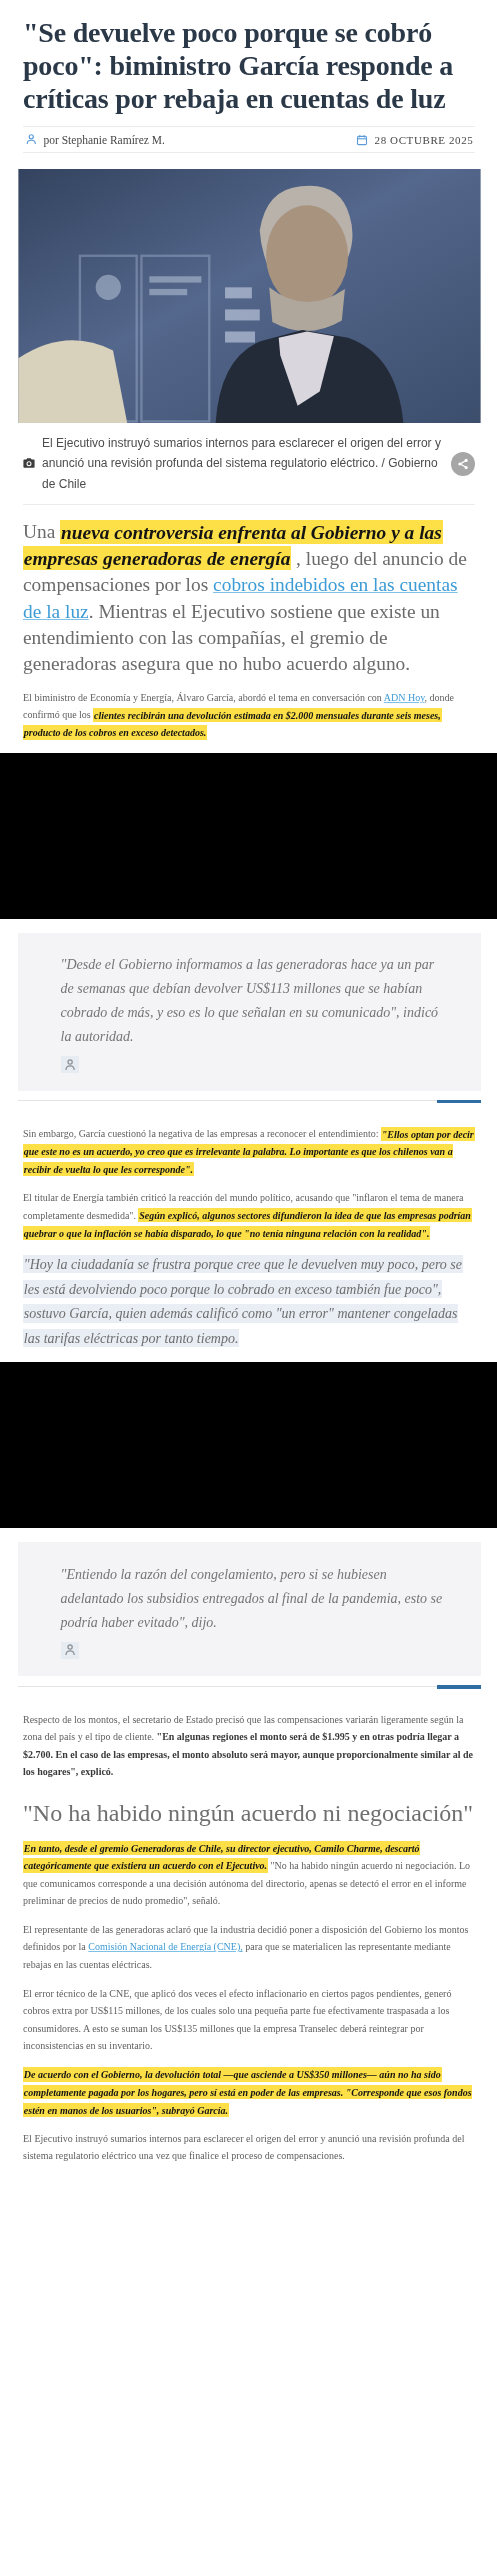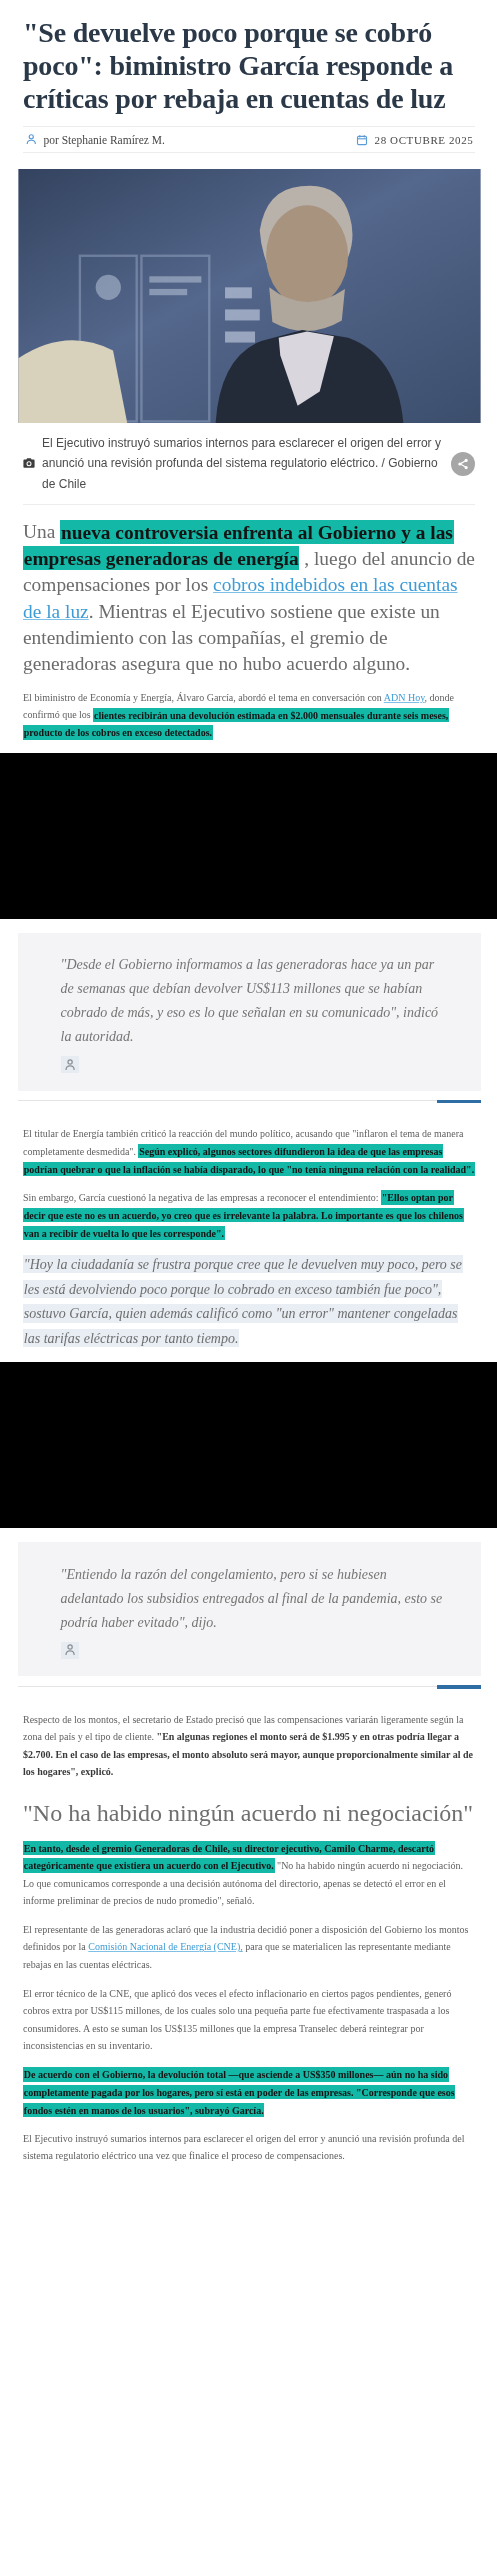--- a/index.html
+++ b/index.html
@@ -40,22 +40,22 @@
   .body-col{padding-top:1.6px;}
   p.lead{
     font-size:19.4px;line-height:1.36;color:#6b6b6b;margin:12.6px 0 11px;
   }
   p.para{
     font-size:10px;line-height:1.76;color:#5f5f5f;margin:11px 0;
   }
   p.pullquote{
     font-size:14px;line-height:1.76;margin:11px 0;
   }
-  .run-hl{background:#14b8a6;color:#141414;font-weight:700;padding:1.6px 0.8px;
-    -webkit-box-decoration-break:clone;box-decoration-break:clone;}
+  .run-hl{background:#fde047;color:#141414;font-weight:700;padding:1.6px 0.8px;
+    -webkit-box-decoration-break:clone;box-decoration-break:clone;font-style:italic;}
   .run-bold{color:#3a3a3a;font-weight:700;}
   .run-link{color:#3d9bd5;text-decoration:underline;text-decoration-color:#7fc0e6;cursor:pointer;}
   .run-pq{background:#e9eef4;color:#6e6e6e;font-style:italic;padding:1.6px 0.8px;
     -webkit-box-decoration-break:clone;box-decoration-break:clone;}
 
   .embed{
     margin:11px -23px;width:498px;height:166px;background:#000;cursor:pointer;
   }
 
   .bq-block{margin:14.2px -5.5px 20.5px;}
@@ -155,22 +155,22 @@
         <div class="embed"></div>
         <div class="bq-block">
           <blockquote class="bq"><p><span>"Desde el Gobierno informamos a las generadoras hace ya un par de semanas que debían devolver US$113 millones que se habían cobrado de más, y eso es lo que señalan en su comunicado", indicó la autoridad.</span></p><span class="bq-author-icon"><svg width="14.2" height="14.2" viewBox="0 0 16 16" fill="none" stroke="#8a8f96" stroke-width="1.4">
                 <circle cx="8" cy="4.6" r="2.4"></circle>
                 <path d="M3.4 13.6 C3.4 10.6 5.4 9 8 9 C10.6 9 12.6 10.6 12.6 13.6"></path>
               </svg></span></blockquote>
           <div class="bq-divider">
             <span class="bq-divider-accent"></span>
           </div>
         </div>
+        <p class="para"><span>Sin embargo, García cuestionó la negativa de las empresas a reconocer el entendimiento: </span><span class="run-hl">"Ellos optan por decir que este no es un acuerdo, yo creo que es irrelevante la palabra. Lo importante es que los chilenos van a recibir de vuelta lo que les corresponde".</span></p>
         <p class="para"><span>El titular de Energía también criticó la reacción del mundo político, acusando que "inflaron el tema de manera completamente desmedida". </span><span class="run-hl">Según explicó, algunos sectores difundieron la idea de que las empresas podrían quebrar o que la inflación se había disparado, lo que "no tenía ninguna relación con la realidad".</span></p>
-        <p class="para"><span>Sin embargo, García cuestionó la negativa de las empresas a reconocer el entendimiento: </span><span class="run-hl">"Ellos optan por decir que este no es un acuerdo, yo creo que es irrelevante la palabra. Lo importante es que los chilenos van a recibir de vuelta lo que les corresponde".</span></p>
         <p class="pullquote"><span class="run-pq">"Hoy la ciudadanía se frustra porque cree que le devuelven muy poco, pero se les está devolviendo poco porque lo cobrado en exceso también fue poco", sostuvo García, quien además calificó como "un error" mantener congeladas las tarifas eléctricas por tanto tiempo.</span></p>
         <div class="embed"></div>
         <div class="bq-block">
           <blockquote class="bq"><p><span>"Entiendo la razón del congelamiento, pero si se hubiesen adelantado los subsidios entregados al final de la pandemia, esto se podría haber evitado", dijo.</span></p><span class="bq-author-icon"><svg width="14.2" height="14.2" viewBox="0 0 16 16" fill="none" stroke="#8a8f96" stroke-width="1.4">
                 <circle cx="8" cy="4.6" r="2.4"></circle>
                 <path d="M3.4 13.6 C3.4 10.6 5.4 9 8 9 C10.6 9 12.6 10.6 12.6 13.6"></path>
               </svg></span></blockquote>
           <div class="bq-divider">
             <span class="bq-divider-accent"></span>
           </div>

